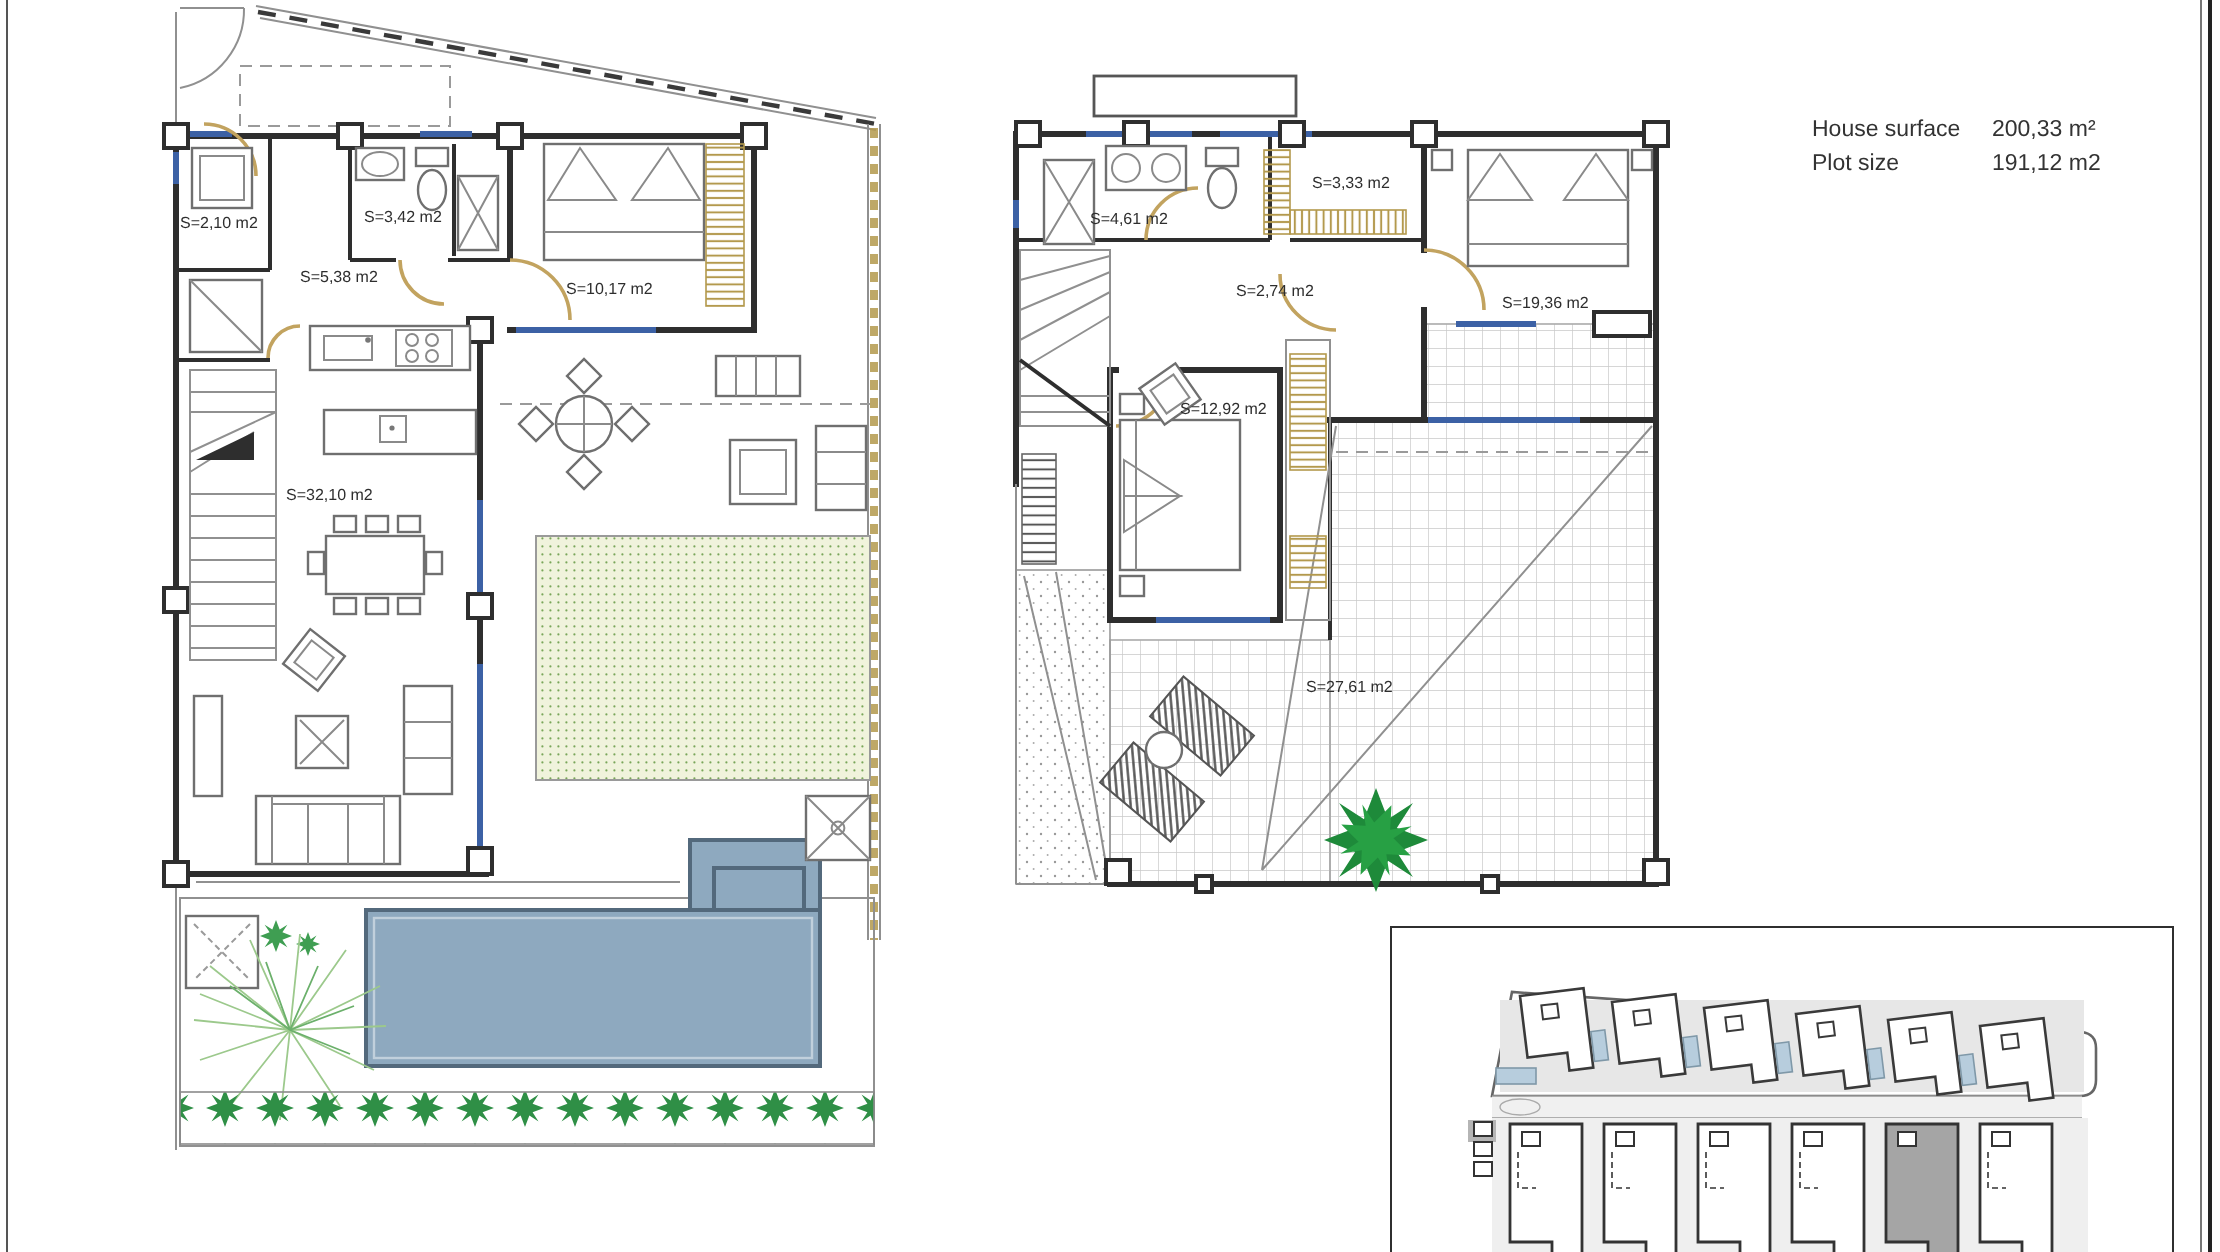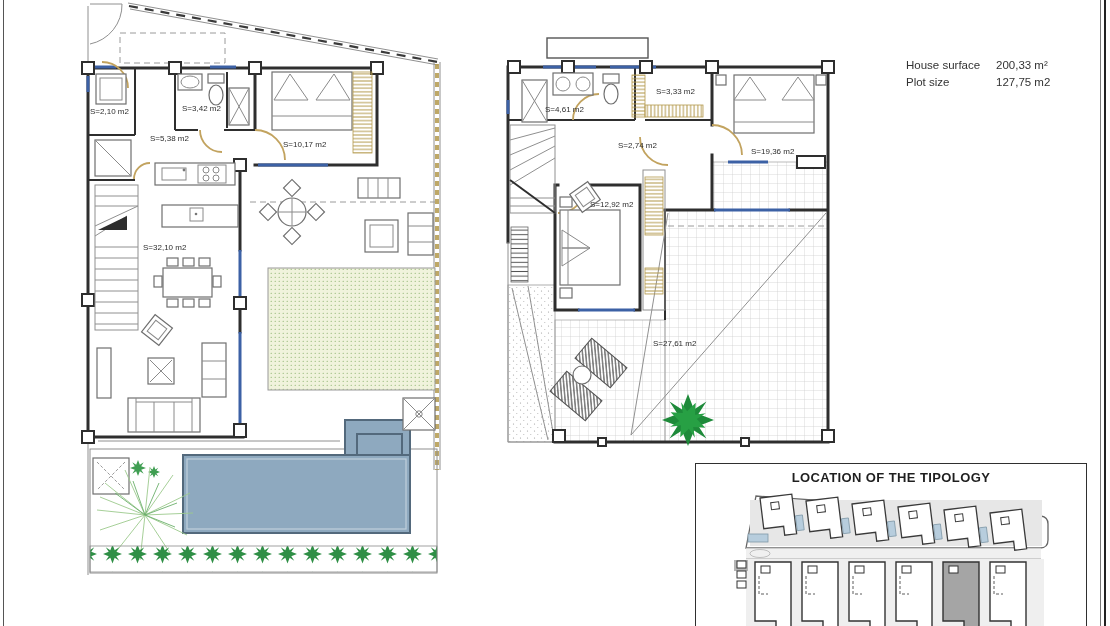--- a/index.html
+++ b/index.html
@@ -36,21 +36,21 @@
   <div class="vline" style="left:1100px;width:1px;background:#777;"></div>
   <div class="vline" style="left:1104px;width:2px;background:#222;"></div>
 
   <div class="summary">
     <div class="row">
       <span class="lab">House surface</span>
       <span>200,33 m²</span>
     </div>
     <div class="row">
       <span class="lab">Plot size</span>
-      <span>127,75 m2</span>
+      <span>191,12 m2</span>
     </div>
   </div>
 
   <svg style="left:50px;top:0;" width="400" height="600" viewBox="0 0 400 600">
     <defs>
       <pattern id="dots" width="4" height="4" patternUnits="userSpaceOnUse">
         <rect width="4" height="4" fill="var(--garden-fill,#f0f3dc)"></rect>
         <circle cx="1.2" cy="1.2" r=".55" fill="var(--garden-dot,#79a659)"></circle>
       </pattern>
       <pattern id="tile" width="9" height="9" patternUnits="userSpaceOnUse">
@@ -371,21 +371,20 @@
 
     <text class="lbl" x="47" y="82">S=4,61 m2</text>
     <text class="lbl" x="158" y="64">S=3,33 m2</text>
     <text class="lbl" x="120" y="118">S=2,74 m2</text>
     <text class="lbl" x="253" y="124">S=19,36 m2</text>
     <text class="lbl" x="92" y="177">S=12,92 m2</text>
     <text class="lbl" x="155" y="316">S=27,61 m2</text>
   </svg>
 
   <div class="inset">
-    <div class="inset-title">LOCATION OF THE TIPOLOGY</div>
     <svg style="left:0;top:26px;" width="392" height="149" viewBox="0 0 392 149">
 
       <path d="M50,58 L60,6 L345,26 Q352,27 352,34 L352,50 Q352,58 344,58 L50,58 Z" fill="#ffffff" stroke="#666" stroke-width="1.3"></path>
       <rect x="54" y="10" width="292" height="46" fill="#e7e7e7"></rect>
 
       <g>
         <rect x="50" y="58" width="295" height="11" fill="#f0f0f0"></rect>
         <line x1="50" y1="58" x2="345" y2="58" stroke="#999" stroke-width=".8"></line>
         <line x1="50" y1="69" x2="345" y2="69" stroke="#999" stroke-width=".8"></line>
         <ellipse cx="64" cy="63.5" rx="10" ry="4" fill="#f0f0f0" stroke="#aaa" stroke-width=".7"></ellipse>

